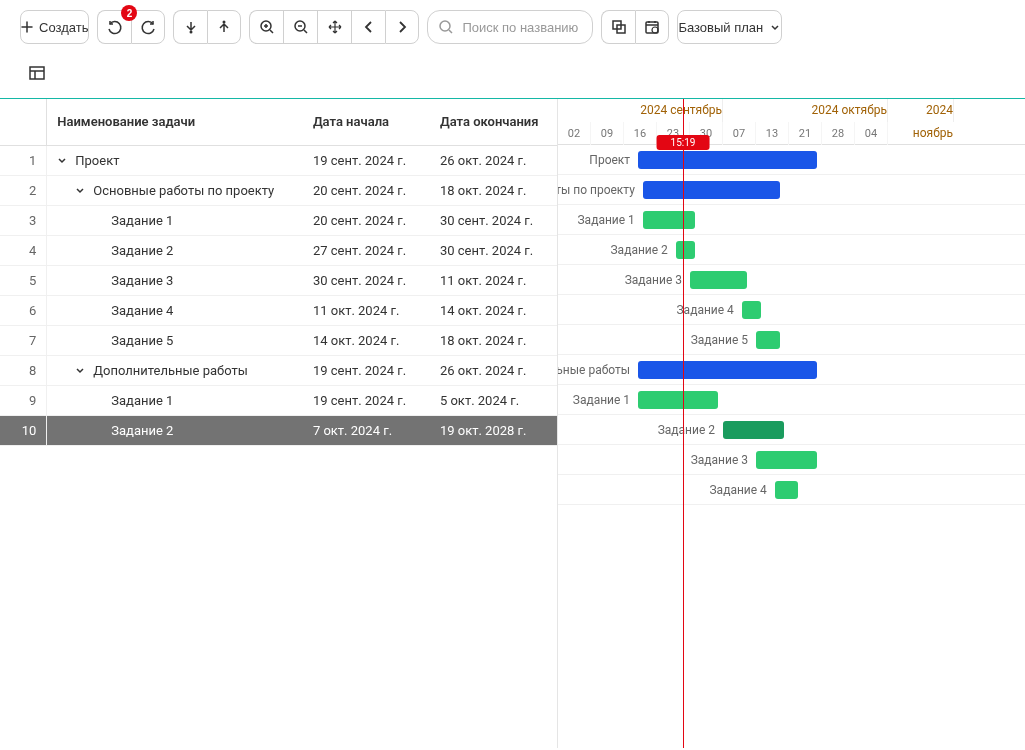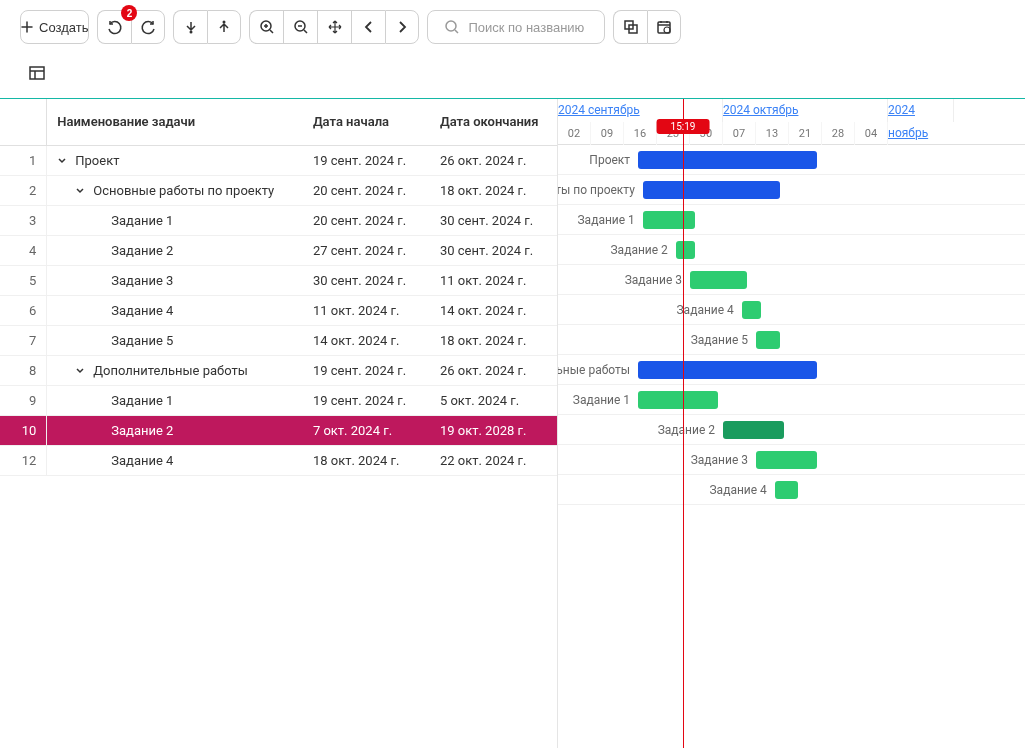--- a/index.html
+++ b/index.html
@@ -4,52 +4,52 @@
 <style>
   * { box-sizing: border-box; margin: 0; padding: 0; }
   body { font-family: -apple-system, BlinkMacSystemFont, "Segoe UI", Roboto, Arial, sans-serif; font-size: 13px; color: #333; background: #fff; width: 1025px; height: 750px; overflow: hidden; }
   .toolbar { display: flex; align-items: center; gap: 8px; padding: 10px 20px; }
   .btn { display: inline-flex; align-items: center; gap: 6px; height: 34px; padding: 0 0; border: 1px solid #d0d0d0; border-radius: 8px; background: #fff; cursor: pointer; font-size: 13px; color: #333; }
   .btn-icon { width: 34px; padding: 0; justify-content: center; }
   .btn-group { display: inline-flex; }
   .btn-group .btn-icon { border-radius: 0; border-right: none; }
   .btn-group .btn-icon:first-child { border-radius: 8px 0 0 8px; }
   .btn-group .btn-icon:last-child { border-radius: 0 8px 8px 0; border-right: 1px solid #d0d0d0; }
-  .search-wrap { display: inline-flex; align-items: center; height: 34px; border: 1px solid #d0d0d0; border-radius: 8px; padding: 0 16px; gap: 8px; }
+  .search-wrap { display: inline-flex; align-items: center; height: 34px; border: 1px solid #d0d0d0; border-radius: 13px; padding: 0 10px; gap: 8px; }
   .search-wrap input { border: none; outline: none; font-size: 13px; width: 120px; }
   .search-wrap input::placeholder { color: #999; }
   .badge { position: absolute; top: -6px; right: -6px; background: #e30613; color: #fff; font-size: 10px; font-weight: 600; border-radius: 50%; width: 16px; height: 16px; display: flex; align-items: center; justify-content: center; }
   .undo-wrap { position: relative; }
   .spacer { flex: 1; }
   .subbar { padding: 2px 20px 8px; }
   .subbar .btn-icon { border: none; }
   .content { display: flex; height: calc(100% - 100px); border-top: 1px solid #14b8a6;}
   .table-pane { width: 558px; overflow: hidden; border-right: 1px solid #e5e5e5; }
   .gantt-pane { flex: 1; overflow: hidden; position: relative; }
   table { border-collapse: collapse; width: 100%; }
   th, td { text-align: left; padding: 0 10px; height: 30px; border-bottom: 1px solid #f0f0f0; font-size: 13px; white-space: nowrap; }
   th { height: 46px; font-weight: 600; color: #333; border-bottom: 1px solid #e0e0e0; }
   .col-num { width: 46px; text-align: right; color: #666; border-right: 1px solid #f0f0f0;}
   th.col-num { border-right: 1px solid #e0e0e0;}
   .col-name { width: 252px; }
   .col-start { width: 125px; }
   .col-end { width: 125px; }
-  tr.selected td { background: #be185d; color: #fff; }
+  tr.selected td { background: #737373; color: #fff; }
   tr.selected .col-num { color: #fff; }
   .indent-0 { padding-left: 0; }
   .indent-1 { padding-left: 18px; }
   .indent-2 { padding-left: 36px; }
   .chev { display: inline-block; width: 14px; margin-right: 4px; }
   .timeline-header { height: 46px; border-bottom: 1px solid #e0e0e0; position: relative; }
   .month-row { display: flex; height: 23px; }
-  .month-cell { border-right: 1px solid #eee; text-align: left; font-size: 12px; color: #3b82f6; line-height: 23px; text-decoration: underline; }
+  .month-cell { border-right: 1px solid #eee; text-align: right; font-size: 12px; color: #a16207; line-height: 23px; }
   .day-row { display: flex; height: 23px; position: relative; }
   .day-cell { width: 33px; border-right: 1px solid #f5f5f5; text-align: center; font-size: 11px; color: #777; line-height: 23px; flex-shrink: 0; }
   .today-marker { position: absolute; top: 0; bottom: 0; width: 1px; background: #e30613; z-index: 5; }
-  .today-badge { position: absolute; top: 20px; background: #e30613; color: #fff; font-size: 10px; padding: 2px 14px; border-radius: 3px; transform: translateX(-50%); z-index: 6; white-space: nowrap;}
+  .today-badge { position: absolute; top: 36px; background: #e30613; color: #fff; font-size: 10px; padding: 2px 14px; border-radius: 3px; transform: translateX(-50%); z-index: 6; white-space: nowrap;}
   .gantt-rows { position: relative; }
   .gantt-row { height: 30px; border-bottom: 1px solid #f0f0f0; position: relative; }
   .bar { position: absolute; height: 18px; top: 6px; border-radius: 3px; }
   .bar-blue { background: #1a56e8; }
   .bar-green { background: #2ecc71; }
   .bar-green-dark { background: #1a9c5e; }
   .bar-label { position: absolute; right: 100%; margin-right: 8px; top: 2px; font-size: 12px; color: #666; white-space: nowrap; }
   svg { display: block; }
 </style>
 </head>
@@ -145,20 +145,28 @@
     </button>
     <button class="btn btn-icon">
       <svg width="16" height="16" viewBox="0 0 16 16">
           <rect x="2" y="3" width="12" height="11" rx="1" fill="none" stroke="#333" stroke-width="1.5"></rect>
           <path d="M2 6h12M5 2v2M11 2v2" stroke="#333" stroke-width="1.5"></path>
           <circle cx="11" cy="11" r="3" fill="none" stroke="#333" stroke-width="1.2"></circle>
         </svg>
     </button>
   </div>
 
+  <button class="btn">
+    <span>Базовый план</span>
+    <span>
+      <svg width="12" height="12" viewBox="0 0 12 12">
+          <path d="M3 5l3 3 3-3" fill="none" stroke="#333" stroke-width="1.5"></path>
+        </svg>
+    </span>
+  </button>
 
   <div class="spacer"></div>
 
 </div>
 
 <div class="subbar">
   <button class="btn btn-icon">
     <svg width="18" height="18" viewBox="0 0 18 18">
         <rect x="2" y="3" width="14" height="12" fill="none" stroke="#333" stroke-width="1.5"></rect>
         <path d="M2 7h14M7 7v8" stroke="#333" stroke-width="1.5"></path>
@@ -237,26 +245,20 @@
             <td class="col-name"><span class="indent-2"><span class="chev"></span>Задание 1</span></td>
             <td class="col-start">19 сент. 2024 г.</td>
             <td class="col-end">5 окт. 2024 г.</td>
           </tr>
           <tr class="selected">
             <td class="col-num">10</td>
             <td class="col-name"><span class="indent-2"><span class="chev"></span>Задание 2</span></td>
             <td class="col-start">7 окт. 2024 г.</td>
             <td class="col-end">19 окт. 2028 г.</td>
           </tr>
-          <tr>
-            <td class="col-num">12</td>
-            <td class="col-name"><span class="indent-2"><span class="chev"></span>Задание 4</span></td>
-            <td class="col-start">18 окт. 2024 г.</td>
-            <td class="col-end">22 окт. 2024 г.</td>
-          </tr>
         </tbody>
     </table>
   </div>
 
   <div class="gantt-pane">
     <div class="timeline-header">
       <div class="month-row" id="month-row">
           <div class="month-cell" style="width: 165px;">2024 сентябрь</div>
           <div class="month-cell" style="width: 165px;">2024 октябрь</div>
           <div class="month-cell" style="width: 66px;">2024 ноябрь</div>

